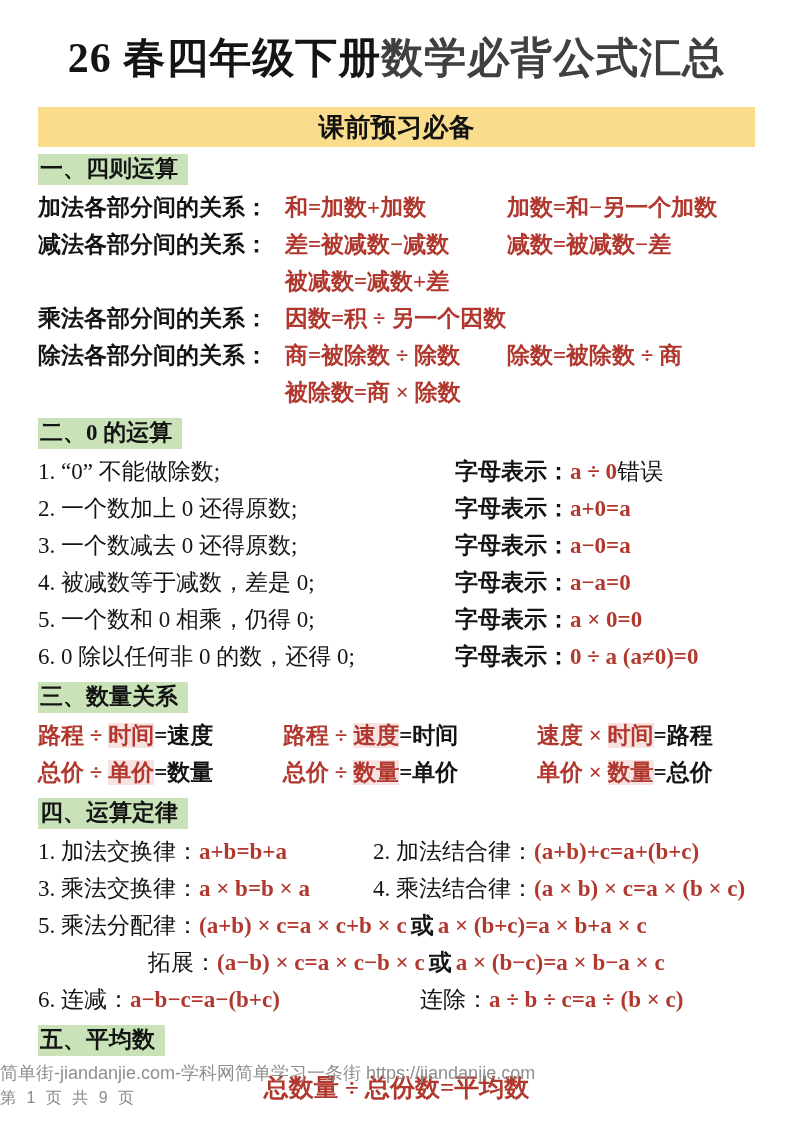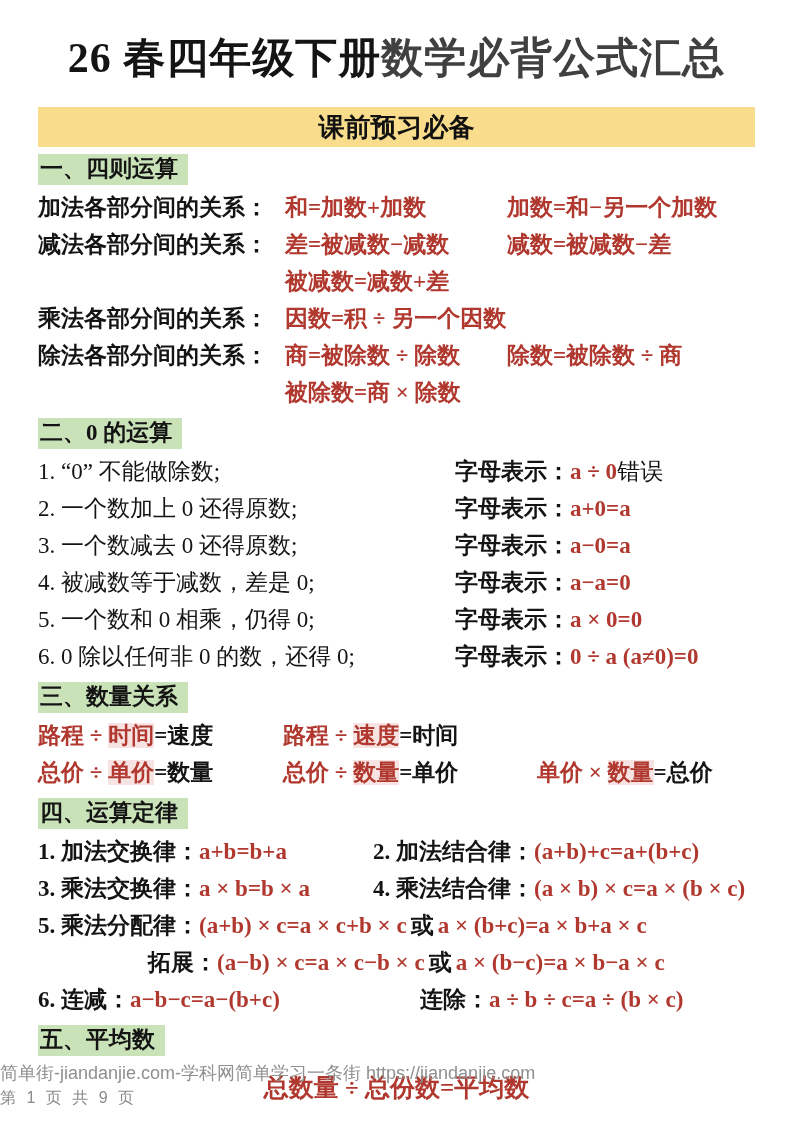--- a/index.html
+++ b/index.html
@@ -41,21 +41,21 @@
     display:inline-block;
     background:#c9e2b8;
     font-size:23px;
     font-weight:bold;
     padding:1px 10px 2px 2px;
     margin:7px 0 4px 0;
     line-height:28px;
   }
   
   .row { display:flex; align-items:center; line-height:37px; font-size:23px; white-space:nowrap; }
-  .lbl { font-weight:bold; }
+  .lbl { font-weight:normal; }
   .red { color:#b0382e; font-weight:bold; }
   .hl  { background:#f7e3e1; }
   
   .s1-label { width:247px; font-weight:bold; }
   .s1-f1 { width:222px; }
   .s1-indent { margin-left:247px; }
   
   .s2-left { width:417px; }
   .s2-label { font-weight:bold; }
   
@@ -163,20 +163,21 @@
       <span class="red">0 ÷ a (a≠0)=0</span>
     </div>
   </div>
 
   <div class="s3">
     <div class="sec-head">三、数量关系</div>
 
     <div class="row">
       <span class="s3-c1"><span class="red">路程 ÷ </span><span class="red hl">时间</span><span>=速度</span></span>
       <span class="s3-c2"><span class="red">路程 ÷ </span><span class="red hl">速度</span><span>=时间</span></span>
+      <span><span class="red">速度 × </span><span class="red hl">时间</span><span>=路程</span></span>
     </div>
     <div class="row">
       <span class="s3-c1"><span class="red">总价 ÷ </span><span class="red hl">单价</span><span>=数量</span></span>
       <span class="s3-c2"><span class="red">总价 ÷ </span><span class="red hl">数量</span><span>=单价</span></span>
       <span><span class="red">单价 × </span><span class="red hl">数量</span><span>=总价</span></span>
     </div>
   </div>
 
   <div>
     <div class="sec-head">四、运算定律</div>

